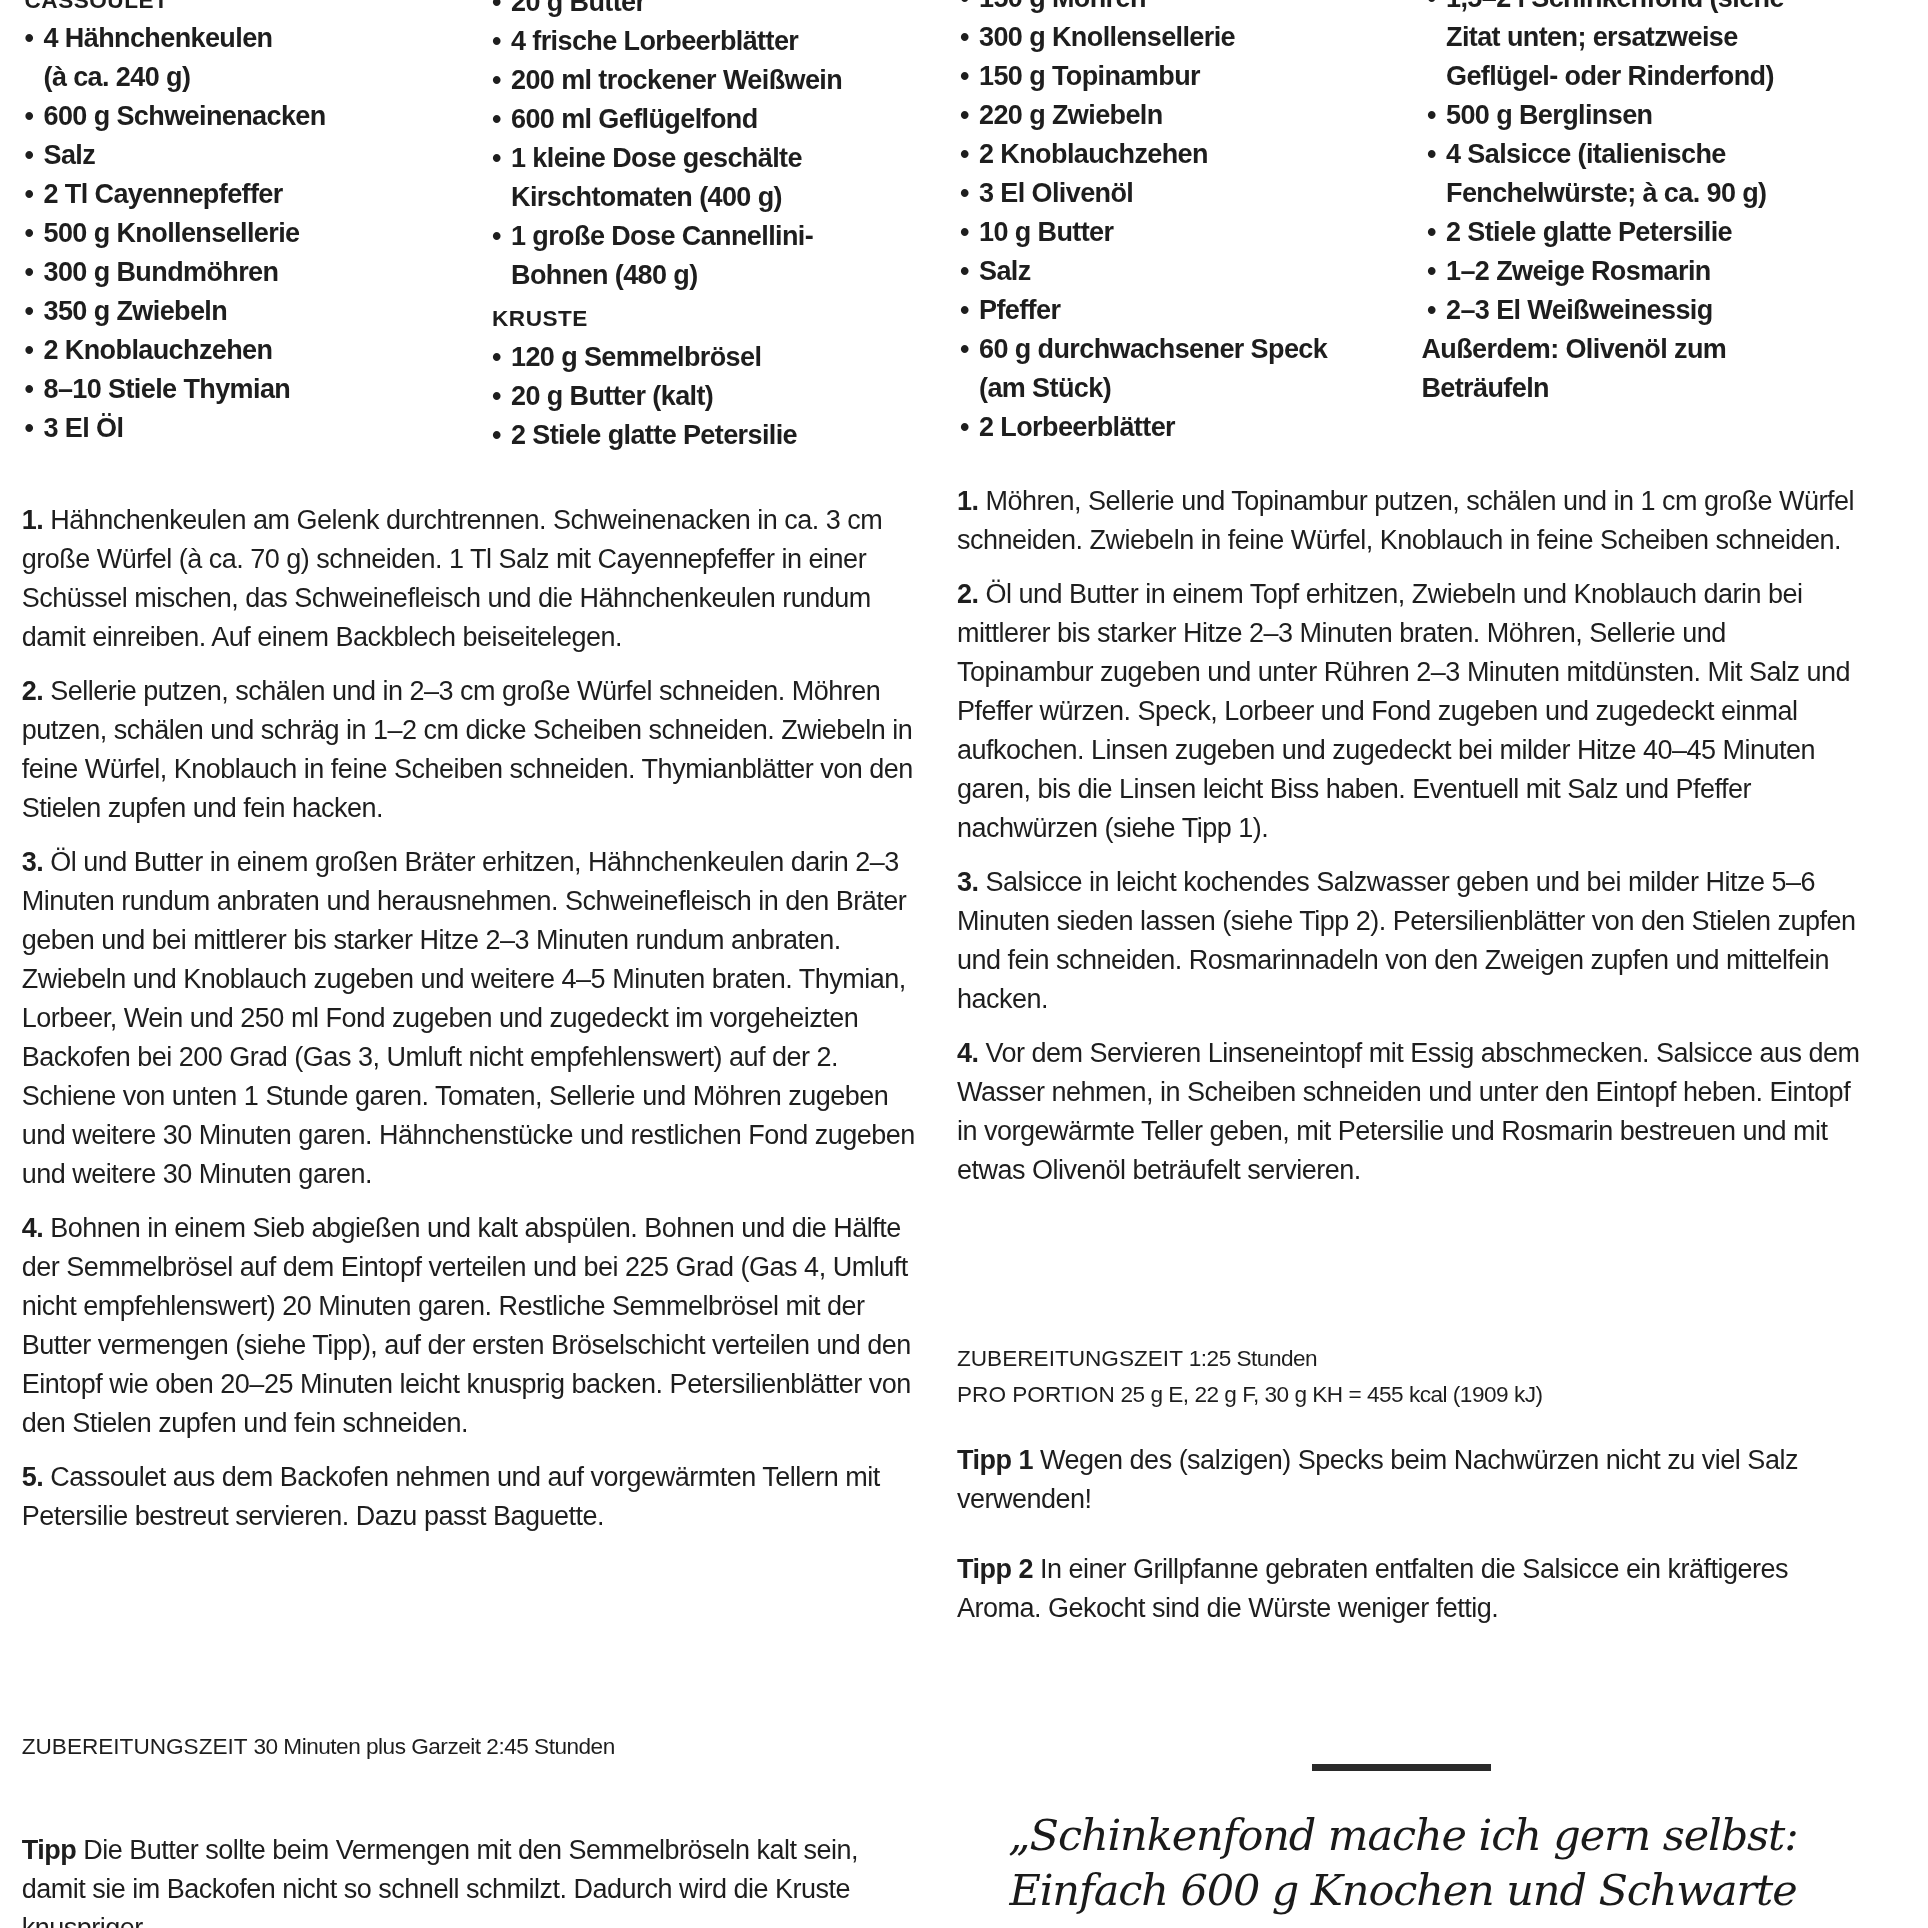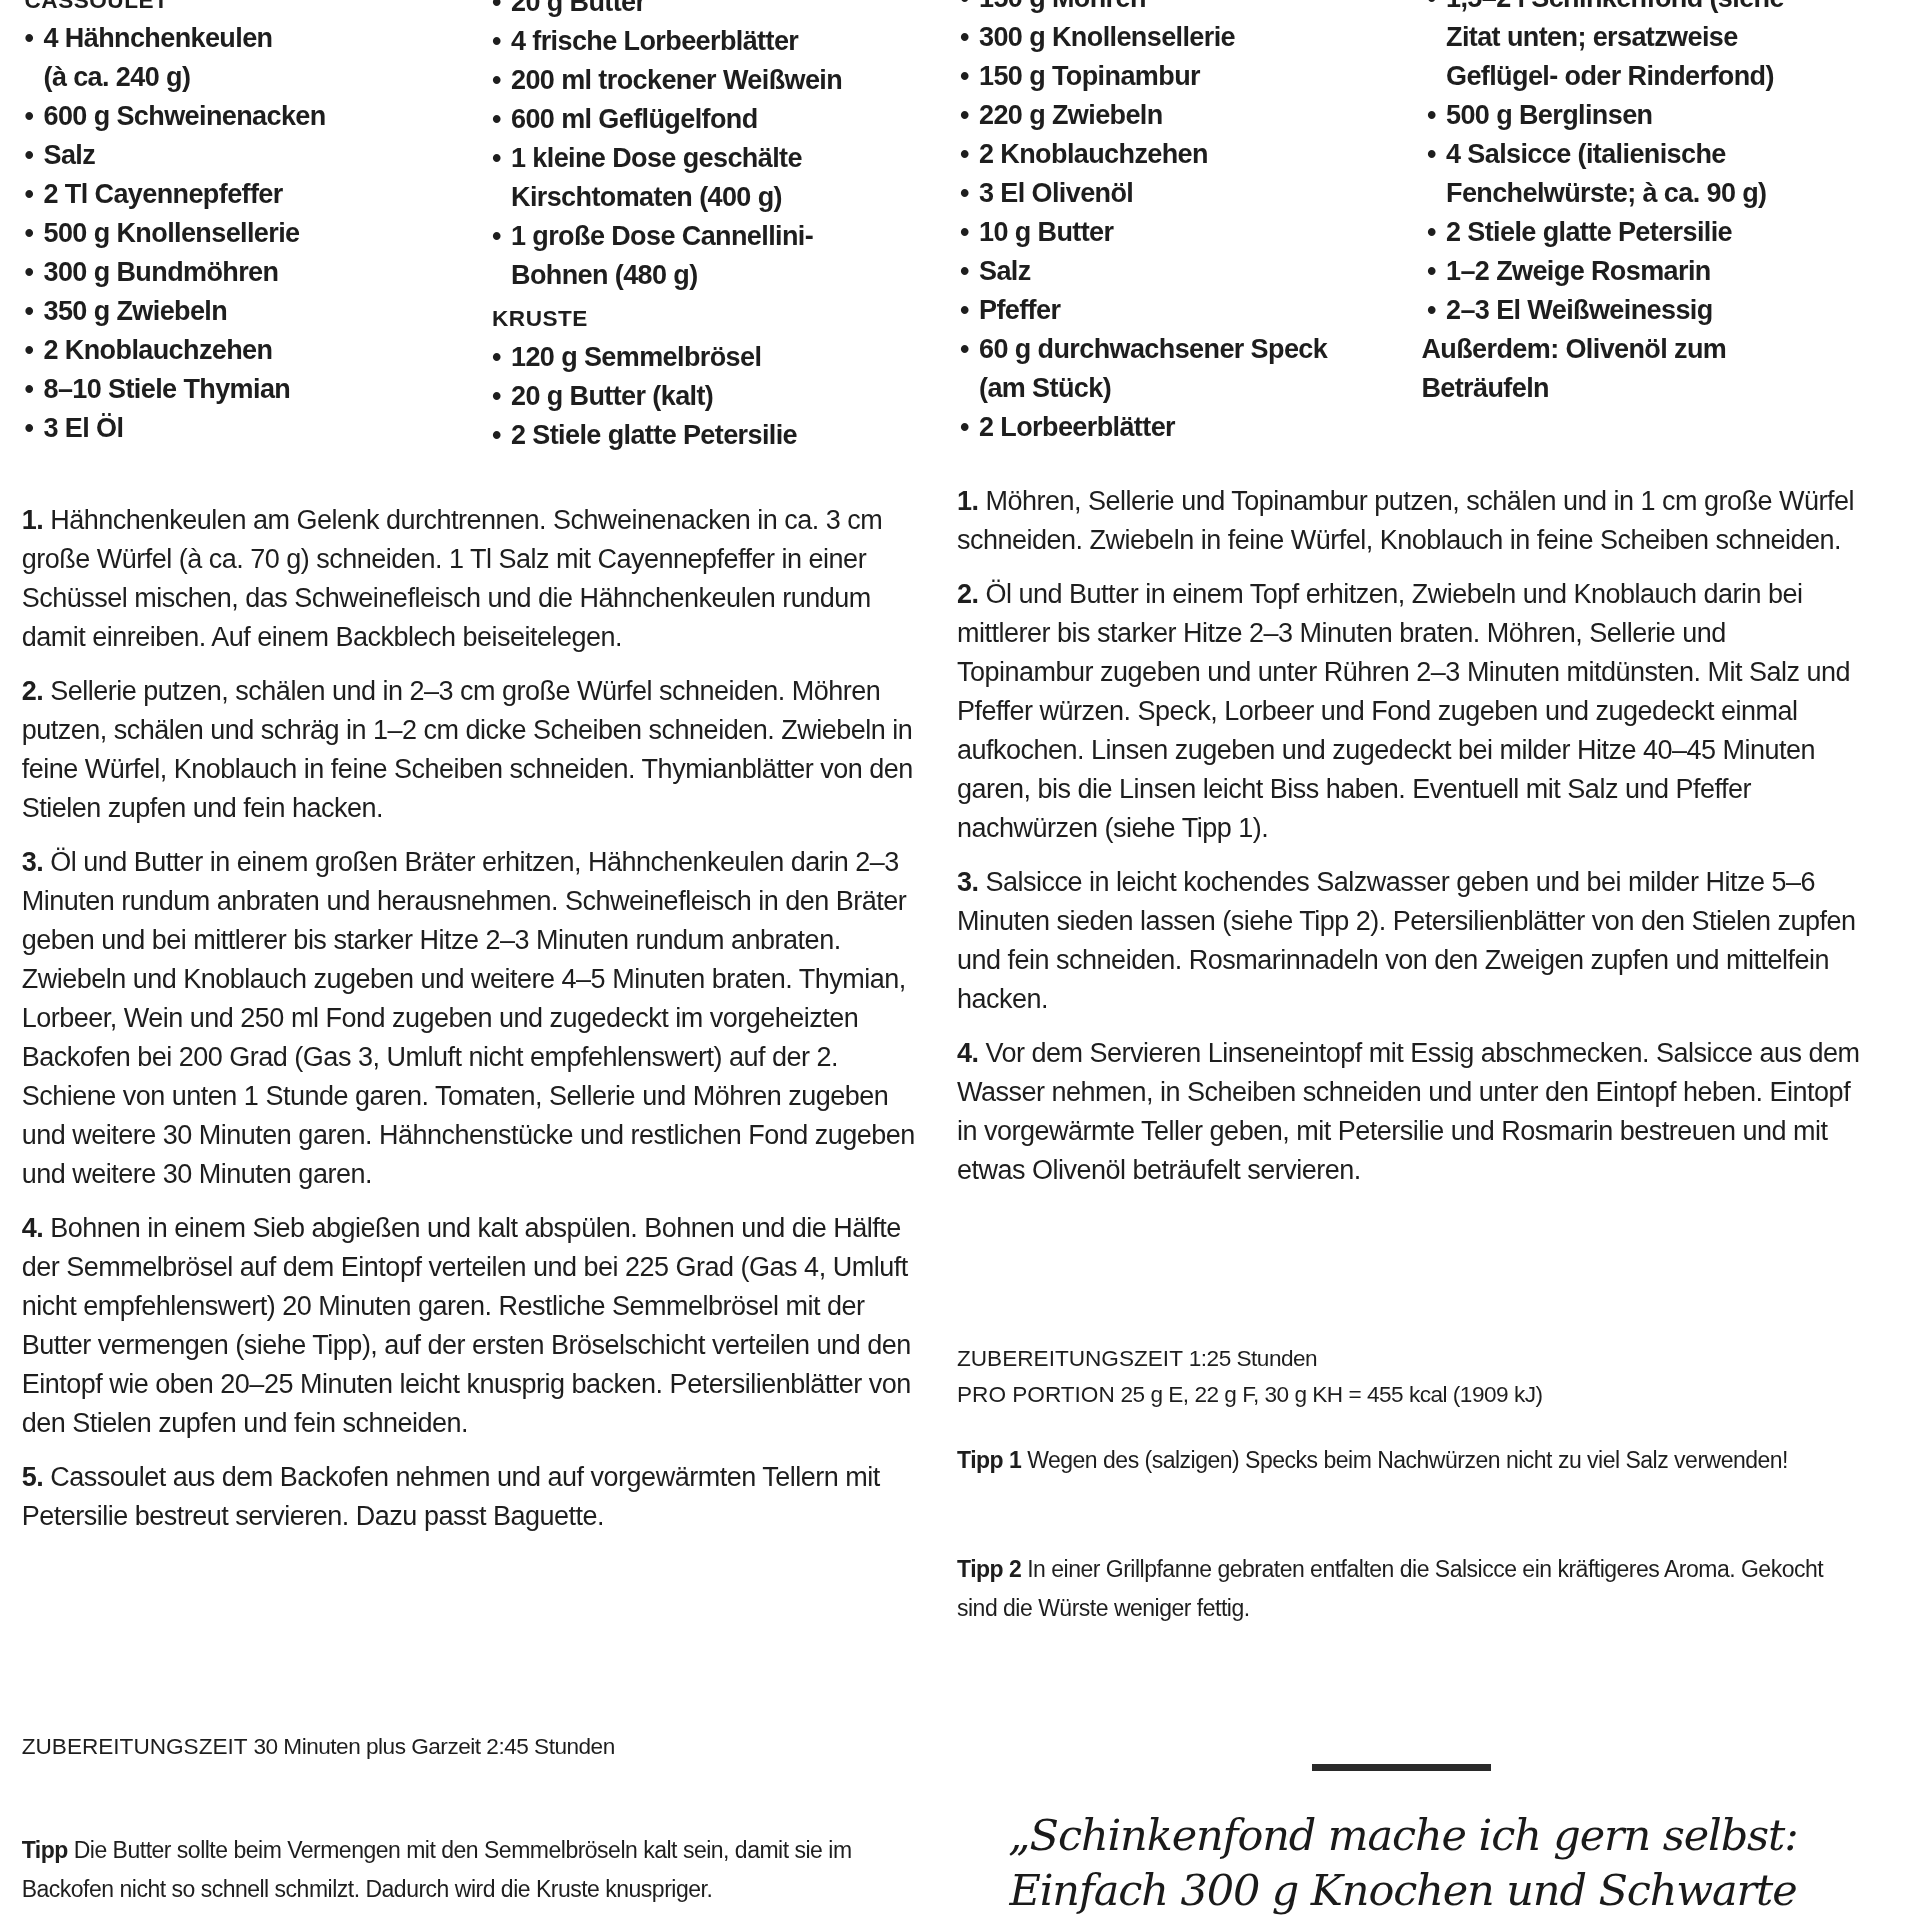--- a/index.html
+++ b/index.html
@@ -10,21 +10,21 @@
   .ing .li { position:relative; padding-left:19px; }
   .ing .li::before { content:"•"; position:absolute; left:0; top:0; }
   .ing .cont { padding-left:19px; }
   .ing .hdr { font-size:22.6px; font-weight:bold; letter-spacing:0.5px; line-height:39px; }
   .ing .plain { padding-left:0; }
   .body { font-size:27px; line-height:39px; letter-spacing:-0.5px; }
   .body p { margin:0 0 15px 0; }
   .body .num { font-weight:bold; }
   .meta { font-size:22.6px; line-height:36px; letter-spacing:-0.5px; }
   .meta .lbl { font-weight:normal; letter-spacing:0px; }
-  .tip { font-size:23px; line-height:39px; letter-spacing:-0.5px; }
+  .tip { font-size:27px; line-height:39px; letter-spacing:-0.5px; }
   .tip .lbl { font-weight:bold; }
   .divider { position:absolute; left:1312px; top:1764px; width:179px; height:6.6px; background:#2a2a2a; }
   .quote { position:absolute; left:951px; top:1808px; width:904px; text-align:center;
            font-family:"DejaVu Serif", "Liberation Serif", serif; font-style:italic;
            font-size:43px; line-height:55px; letter-spacing:-1.1px; color:#1a1a1a; }
 </style>
 </head>
 <body>
 
 <div class="blk ing" style="left:24.5px; top:-13px;">
@@ -127,14 +127,14 @@
 <div class="blk tip" style="left:957px; top:1441px; width:885px;">
   <span class="lbl">Tipp 1</span>
   <span>Wegen des (salzigen) Specks beim Nachwürzen nicht zu viel Salz verwenden!</span>
 </div>
 <div class="blk tip" style="left:957px; top:1550px; width:885px;">
   <span class="lbl">Tipp 2</span>
   <span>In einer Grillpfanne gebraten entfalten die Salsicce ein kräftigeres Aroma. Gekocht sind die Würste weniger fettig.</span>
 </div>
 
 <div class="divider"></div>
-<div class="quote">„Schinkenfond mache ich gern selbst: Einfach 300 g Knochen und Schwarte</div>
+<div class="quote">„Schinkenfond mache ich gern selbst: Einfach 600 g Knochen und Schwarte</div>
 
 
 </body></html>

